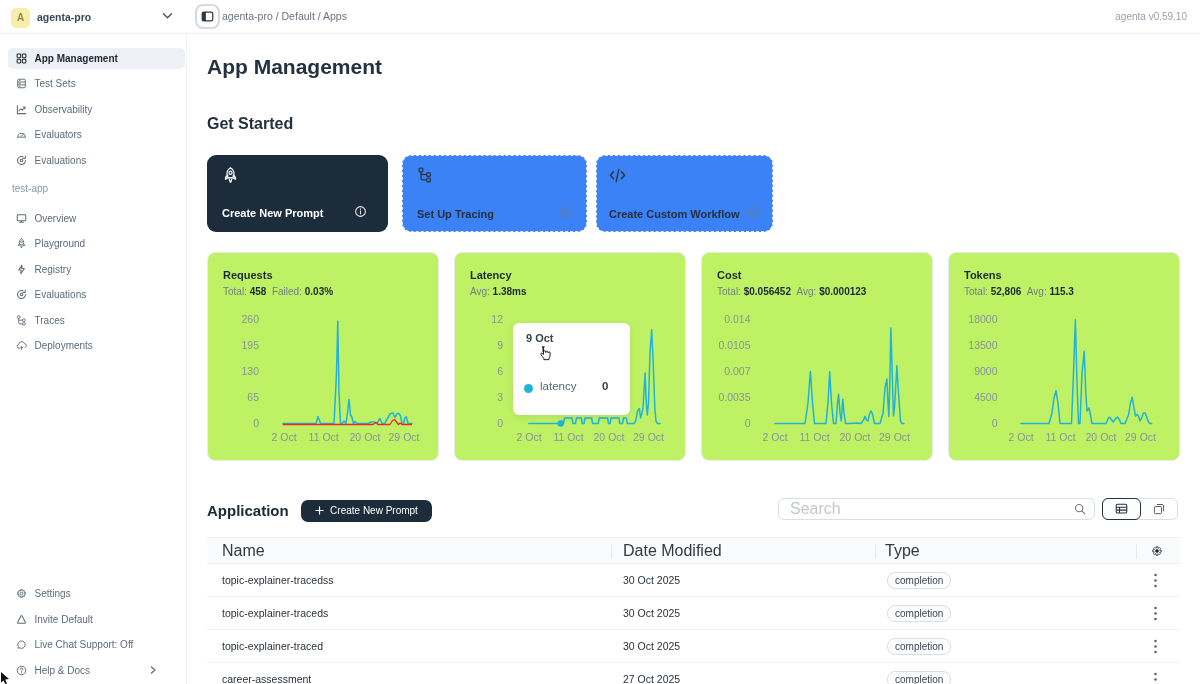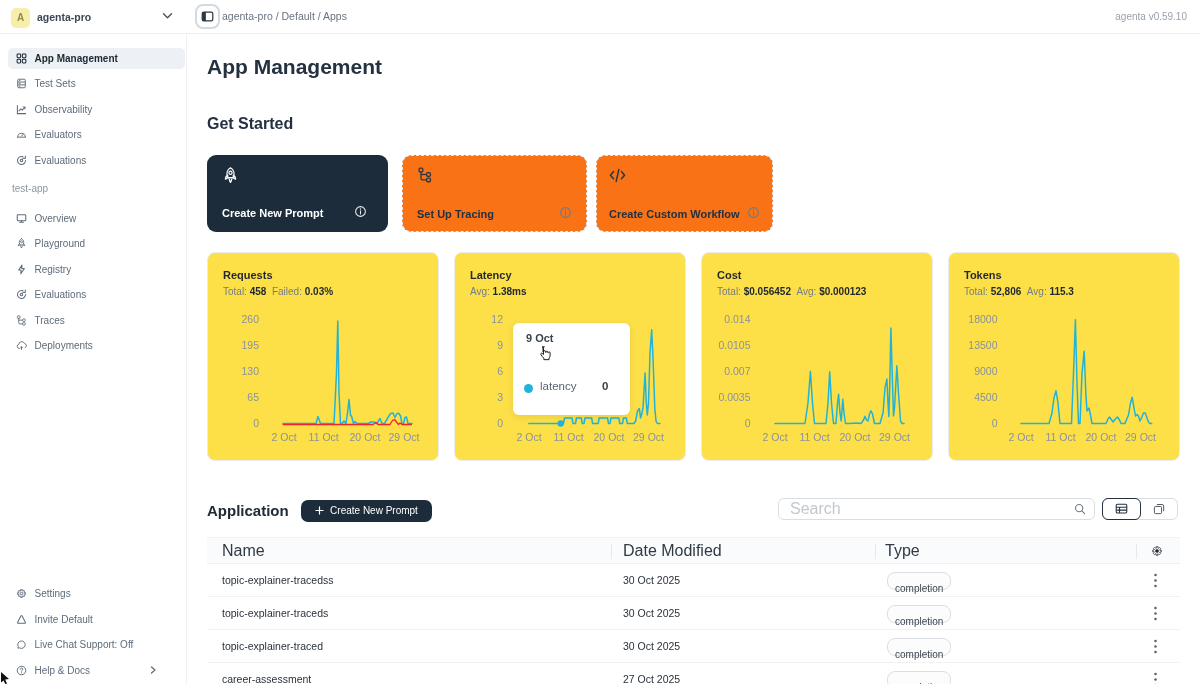--- a/index.html
+++ b/index.html
@@ -14,40 +14,40 @@
   .workspace { position:absolute; left:37px; top:0; height:34px; line-height:34px; font-size:10.5px; font-weight:600; color:#3b4754; }
   .menu { position:absolute; left:8px; width:171px; }
   .mitem { height:21px; margin-bottom:4.5px; border-radius:5px; display:flex; align-items:center; padding-left:7.5px; color:#5d6b79; font-size:10px; }
   .mitem svg { flex:0 0 auto; margin-right:8px; }
   .mitem.sel { background:#edf1f5; color:#1c2733; font-weight:600; width:177px; }
   .mlabel { position:absolute; left:12px; font-size:10px; color:#8b97a3; }
   
   .h1 { position:absolute; left:207px; top:55px; font-size:21px; font-weight:700; color:#243140; }
   .h2 { position:absolute; left:207px; top:115px; font-size:16px; font-weight:700; color:#243140; }
   .tpl-card { position:absolute; top:155px; height:77px; border-radius:9px; }
-  .tpl-light { border:1px dashed #e6e9ed; background:#f97316; }
+  .tpl-light { border:1px dashed #e6e9ed; background:#3b82f6; }
   .tpl-title { position:absolute; left:14px; top:52px; font-size:11px; font-weight:700; }
-  .chart-card { position:absolute; top:252px; width:232px; height:209px; border:1px solid #e9ecef; border-radius:8px; background:#fde047; }
+  .chart-card { position:absolute; top:252px; width:232px; height:209px; border:1px solid #e9ecef; border-radius:8px; background:#bef264; }
   .cc-title { position:absolute; left:15px; top:16px; font-size:11px; font-weight:700; color:#1f2730; }
   .cc-sub { position:absolute; left:15px; top:33px; font-size:10px; color:#737d88; }
   .cc-sub b { color:#1f2730; }
   .chart-svg { position:absolute; left:0; top:0; }
   
   .app-title { position:absolute; left:207px; top:502px; font-size:15px; font-weight:700; color:#212b36; }
   .newbtn { position:absolute; left:301px; top:500px; width:131px; height:21.5px; background:#1c2c3a; border-radius:7px; color:#fff; display:flex; align-items:center; justify-content:center; font-size:10px; }
   .search { position:absolute; left:778px; top:498px; width:317px; height:21.5px; border:1px solid #dadee2; border-radius:6px; background:#fff; }
   .search .ph { position:absolute; left:11px; top:0; line-height:20px; font-size:16px; color:#c2c8cf; }
   .seg { position:absolute; left:1102px; top:498px; width:76px; height:21.5px; border:1px solid #dadee2; border-radius:6px; background:#fff; }
   .seg .cell1 { position:absolute; left:-1px; top:-1px; width:39px; height:21.5px; border:1.5px solid #233140; border-radius:6px; display:flex; align-items:center; justify-content:center; }
   .seg .cell2 { position:absolute; right:0; top:0; width:37px; height:19.5px; display:flex; align-items:center; justify-content:center; }
   
   .thead { position:absolute; left:207px; top:537px; width:973px; height:27px; background:#fafbfc; border-top:1px solid #f1f2f4; border-bottom:1px solid #eef0f2; font-size:16px; font-weight:500; color:#2f3a44; }
   .thead .sep { position:absolute; top:6px; width:1px; height:15px; background:#e7eaed; }
   .trow { position:absolute; left:207px; width:973px; height:33px; border-bottom:1px solid #f1f2f4; font-size:10.5px; color:#2a323b; }
-  .tag { position:absolute; left:680px; top:8px; height:17px; line-height:15px; border:1px solid #dbdfe4; border-radius:8px; background:#fcfcfd; padding:8px 7px; font-size:10px; color:#3f4751; }
+  .tag { position:absolute; left:680px; top:8px; height:17px; line-height:15px; border:1px solid #dbdfe4; border-radius:8px; background:#fcfcfd; padding:0 7px; font-size:10px; color:#3f4751; }
   .dots { position:absolute; left:947px; top:9px; }
   .cellname { position:absolute; left:15px; top:0; line-height:33px; }
   .celldate { position:absolute; left:416px; top:0; line-height:33px; }
   .tooltip { position:absolute; left:513px; top:323px; width:117px; height:92px; background:#fff; border-radius:6px; box-shadow:0 2px 7px rgba(24,39,57,.10); }
 </style>
 </head>
 <body>
 <div id="topbar"></div>
 <div id="sidehead">
   <div class="avatar">A</div>

